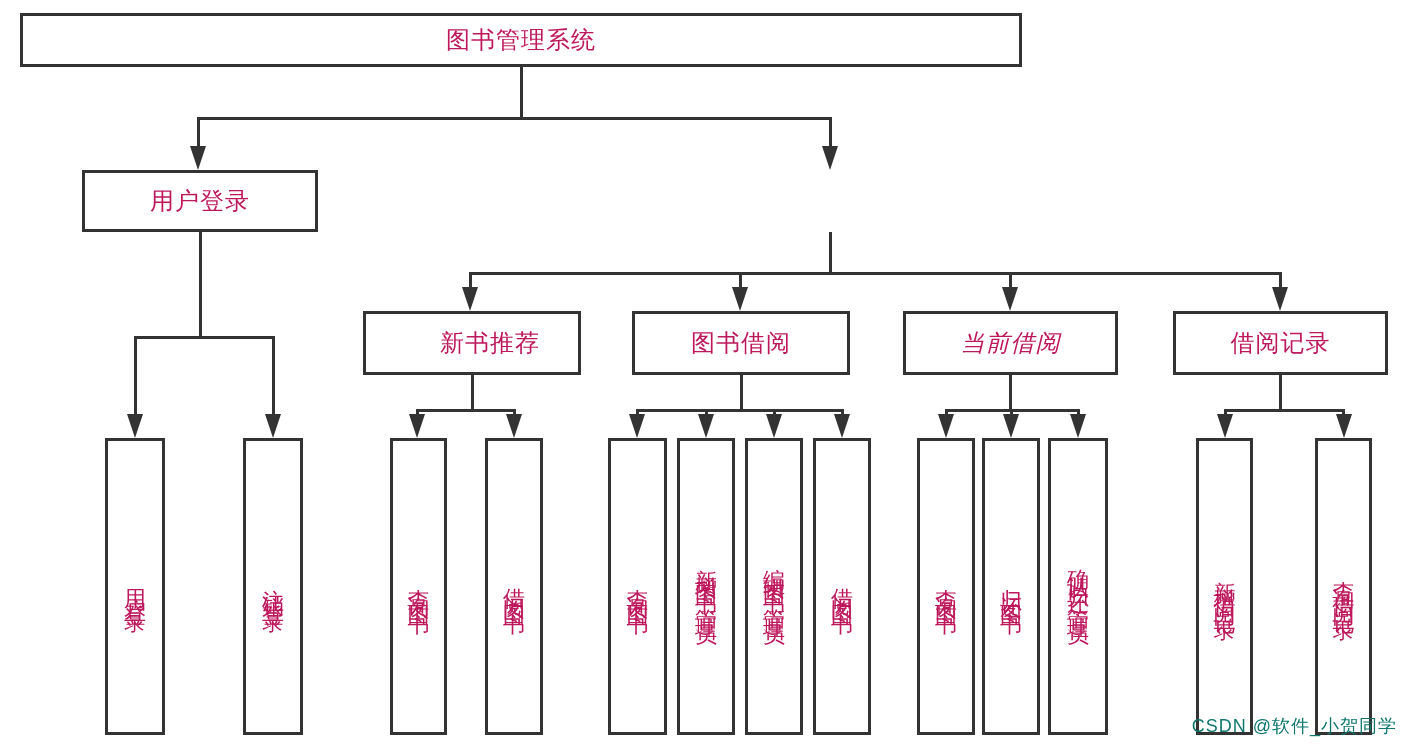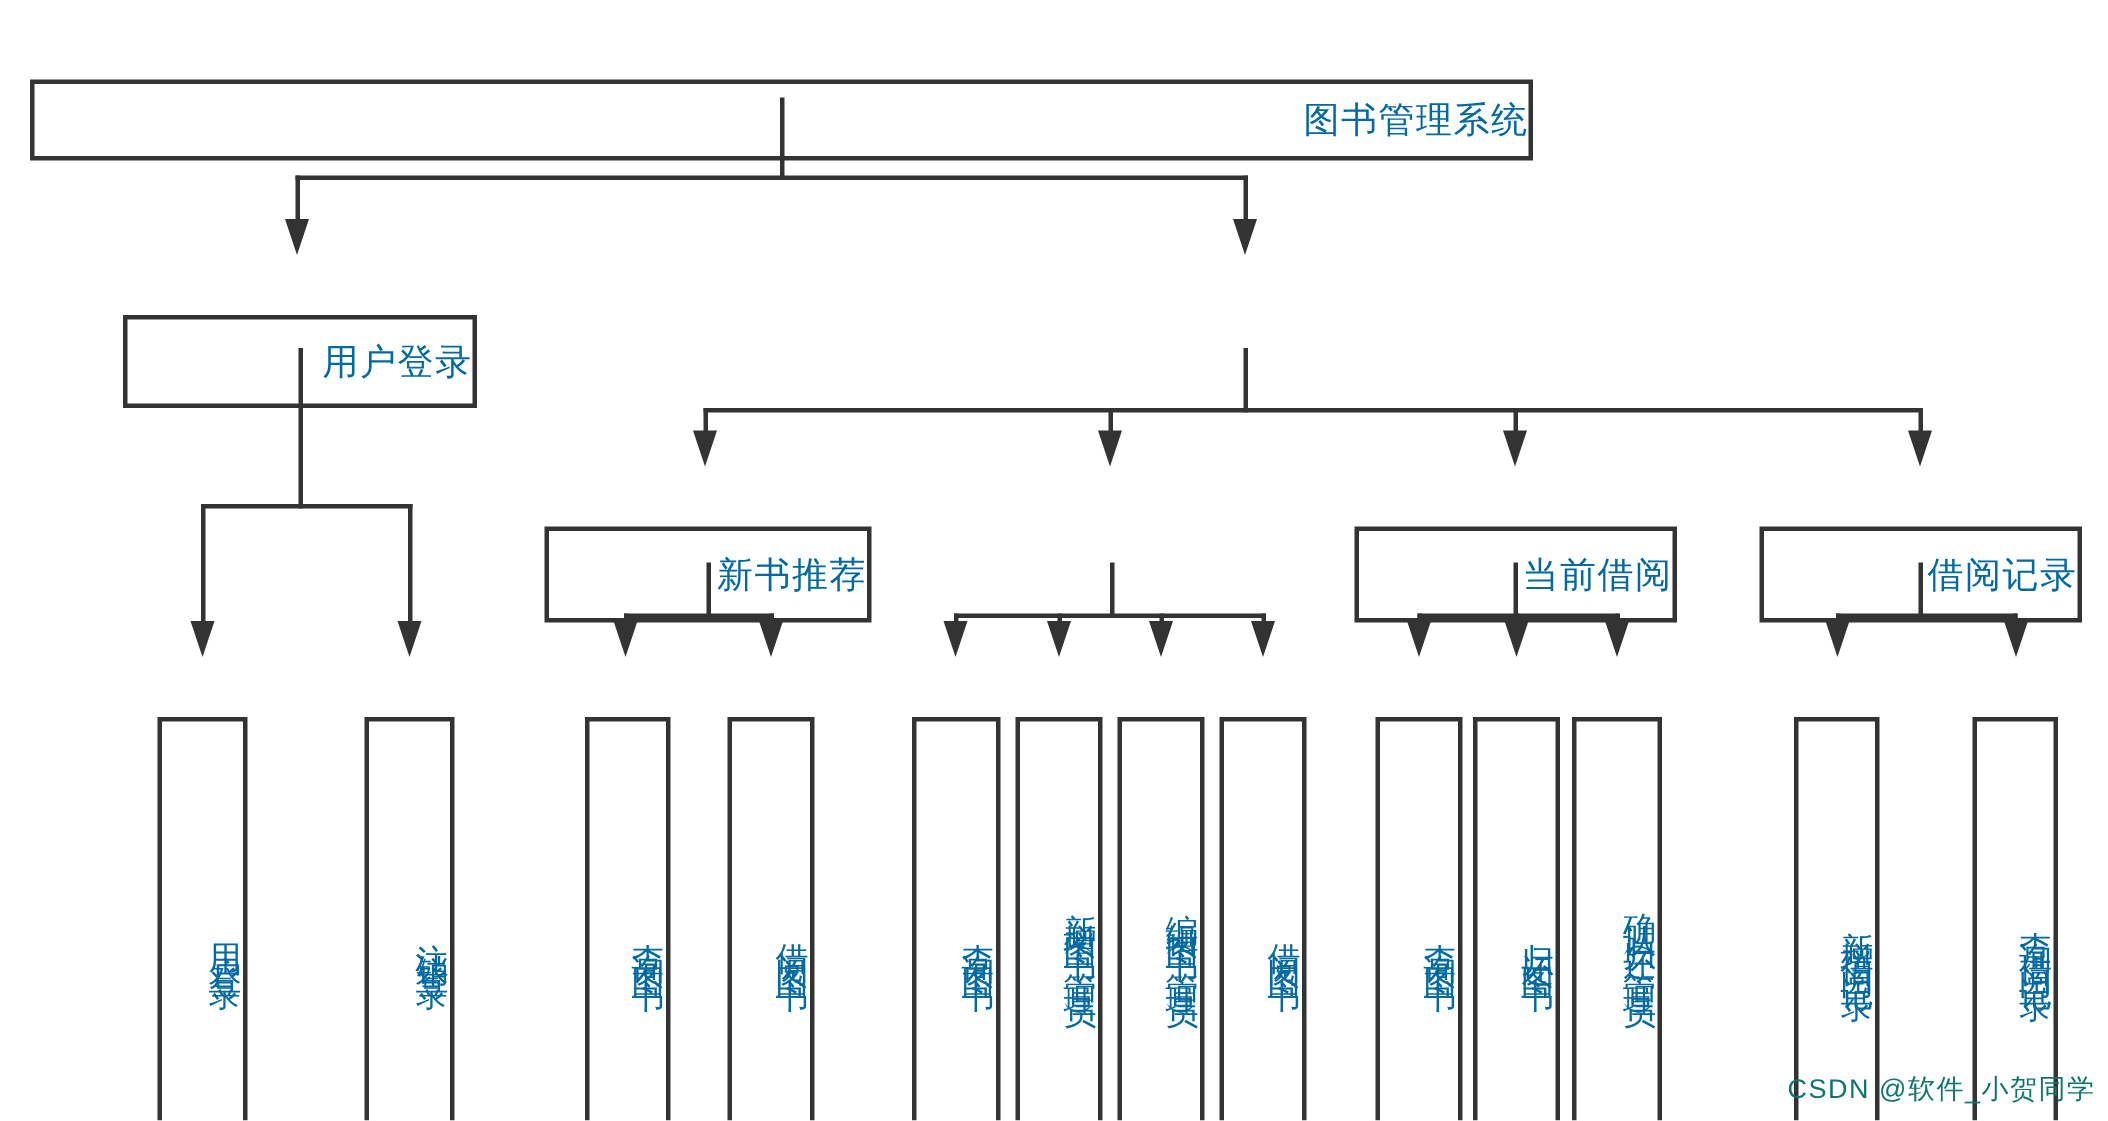--- a/index.html
+++ b/index.html
@@ -11,23 +11,22 @@
     font-family: "Liberation Sans", "DejaVu Sans", sans-serif;
     overflow: hidden;
   }
   .box {
     position: absolute;
     box-sizing: border-box;
     border: 3px solid #333333;
     background: #ffffff;
     display: flex;
     align-items: center;
-    justify-content: flex-end;
-    color: #0369a1;
-    margin-top: 40px;
+    justify-content: center;
+    color: #be185d;
   }
   .box .hlabel {
     font-size: 24px;
     letter-spacing: 1px;
     white-space: nowrap;
   }
   .box .vtext {
     writing-mode: vertical-lr;
     text-orientation: mixed;
     font-size: 22px;
@@ -63,21 +62,24 @@
     <span class="hlabel">图书管理系统</span>
   </div>
 
   <div class="box" style="left:82px; top:170px; width:236px; height:62px;">
     <span class="hlabel">用户登录</span>
   </div>
 
   <div class="box" style="left:363px; top:311px; width:218px; height:64px;padding-left:36px;">
     <span class="hlabel">新书推荐</span>
   </div>
-  <div class="box" style="left:903px; top:311px; width:215px; height:64px;">
+  <div class="box" style="left:632px; top:311px; width:218px; height:64px;">
+    <span class="hlabel">图书借阅</span>
+  </div>
+  <div class="box" style="left:903px; top:311px; width:215px; height:64px;font-style:italic;">
     <span class="hlabel">当前借阅</span>
   </div>
   <div class="box" style="left:1173px; top:311px; width:215px; height:64px;">
     <span class="hlabel">借阅记录</span>
   </div>
 
   <div class="box" style="left:105px; top:438px; width:60px; height:297px;">
     <span class="vtext">用户登录</span>
   </div>
   <div class="box" style="left:243px; top:438px; width:60px; height:297px;">

